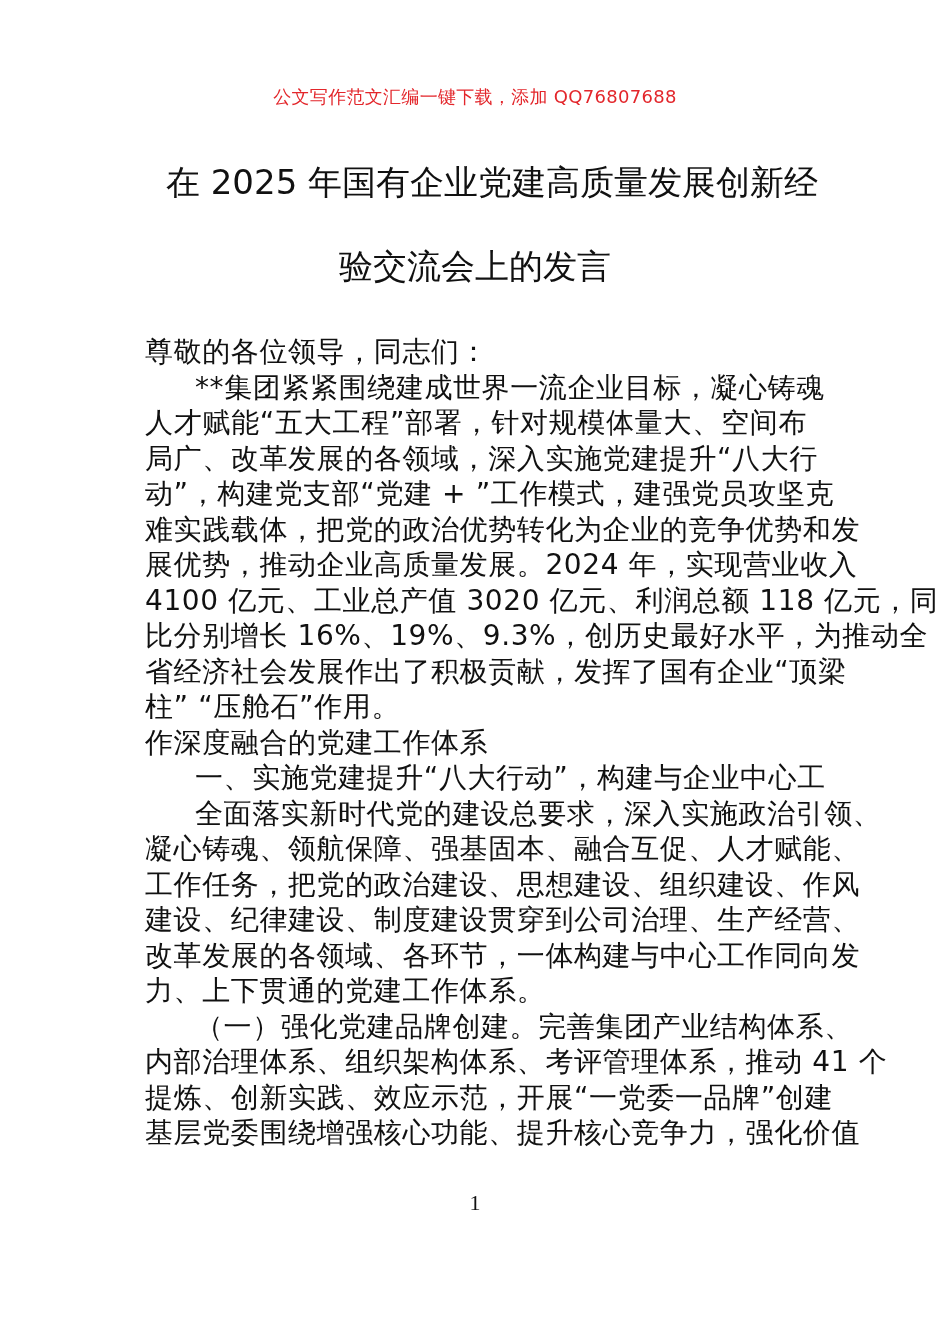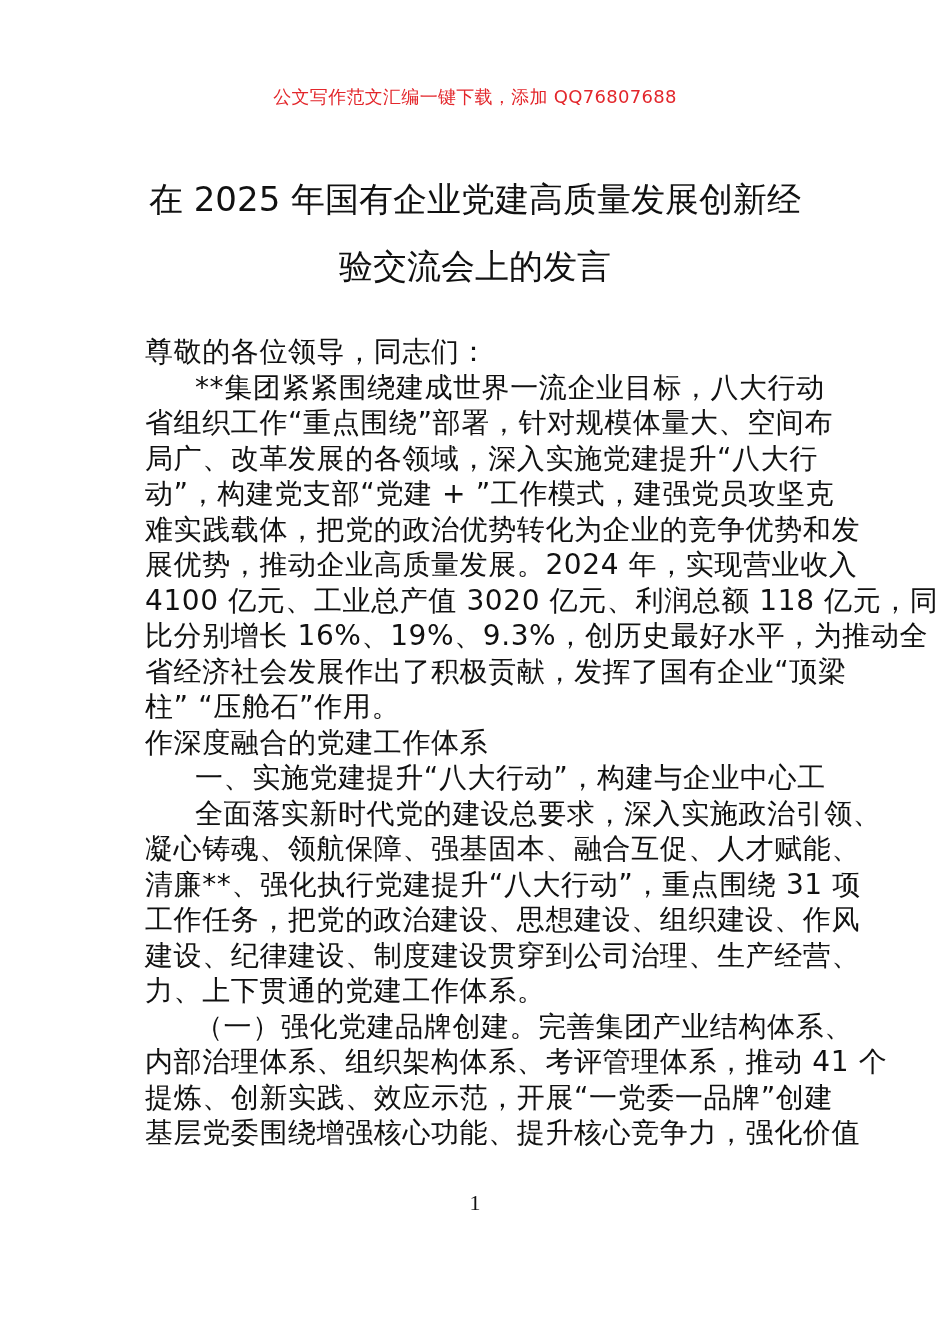--- a/index.html
+++ b/index.html
@@ -37,21 +37,21 @@
     .title {
       position: absolute;
       left: 145px;
       width: 660px;
       text-align: center;
       font-size: 34px;
       line-height: 44px;
       color: #111111;
       white-space: nowrap;
     }
-    .title-line-1 { top: 177px; }
+    .title-line-1 { top: 160px; margin-left: 17px; }
     .title-line-2 { top: 244px; }
     .body-text {
       position: absolute;
       left: 145px;
       top: 334px;
       width: 662px;
     }
     .line {
       height: 35.5px;
       line-height: 35.5px;
@@ -86,43 +86,43 @@
 
   <div class="header-banner">公文写作范文汇编一键下载，添加 QQ76807688</div>
 
   <div class="title title-line-1">在 2025 年国有企业党建高质量发展创新经</div>
   <div class="title title-line-2">验交流会上的发言</div>
 
   <div class="body-text">
     <div class="line last">尊敬的各位领导，同志们：</div>
 
     <div>
-      <div class="line indent">**集团紧紧围绕建成世界一流企业目标，八大行动</div>
-      <div class="line">省组织工作“重点围绕”部署，针对规模体量大、空间布</div>
+      <div class="line indent">**集团紧紧围绕建成世界一流企业目标，凝心铸魂</div>
+      <div class="line">人才赋能“五大工程”部署，针对规模体量大、空间布</div>
       <div class="line">局广、改革发展的各领域，深入实施党建提升“八大行</div>
       <div class="line">动”，构建党支部“党建 + ”工作模式，建强党员攻坚克</div>
       <div class="line">难实践载体，把党的政治优势转化为企业的竞争优势和发</div>
       <div class="line">展优势，推动企业高质量发展。2024 年，实现营业收入</div>
       <div class="line">4100 亿元、工业总产值 3020 亿元、利润总额 118 亿元，同</div>
       <div class="line">比分别增长 16%、19%、9.3%，创历史最好水平，为推动全</div>
       <div class="line">省经济社会发展作出了积极贡献，发挥了国有企业“顶梁</div>
       <div class="line last">柱” “压舱石”作用。</div>
     </div>
 
     <div>
       <div class="line last">作深度融合的党建工作体系</div>
       <div class="line indent">一、实施党建提升“八大行动”，构建与企业中心工</div>
     </div>
 
     <div>
       <div class="line indent">全面落实新时代党的建设总要求，深入实施政治引领、</div>
       <div class="line">凝心铸魂、领航保障、强基固本、融合互促、人才赋能、</div>
-      <div class="line">清廉**、强化执行党建提升“八大行动”，重点围绕 31 项</div>
       <div class="line">工作任务，把党的政治建设、思想建设、组织建设、作风</div>
       <div class="line">建设、纪律建设、制度建设贯穿到公司治理、生产经营、</div>
+      <div class="line">改革发展的各领域、各环节，一体构建与中心工作同向发</div>
       <div class="line last">力、上下贯通的党建工作体系。</div>
     </div>
 
     <div>
       <div class="line indent">（一）强化党建品牌创建。完善集团产业结构体系、</div>
       <div class="line">内部治理体系、组织架构体系、考评管理体系，推动 41 个</div>
       <div class="line">提炼、创新实践、效应示范，开展“一党委一品牌”创建</div>
       <div class="line">基层党委围绕增强核心功能、提升核心竞争力，强化价值</div>
     </div>
   </div>

